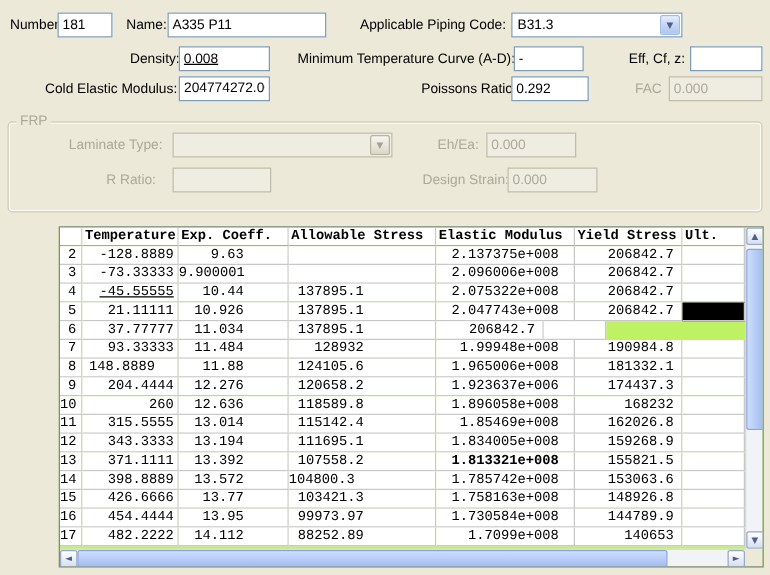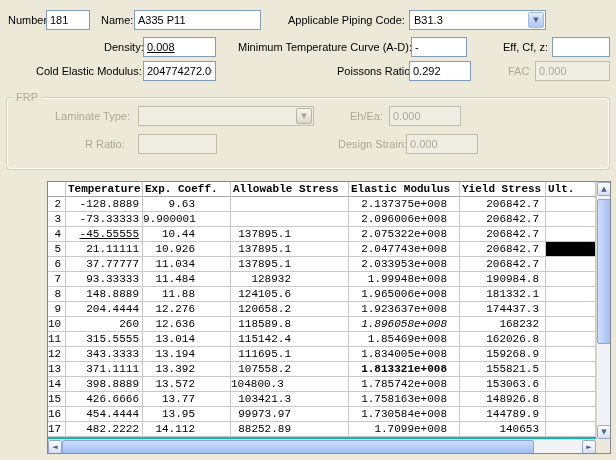--- a/index.html
+++ b/index.html
@@ -40,21 +40,21 @@
     box-shadow:inset 0 0 0 1px #FCFBF6;
   }
   .group-title {
     position:absolute; top:-7px; left:6px; background:#ECE9D8;
     padding:0 3px; color:#ACA899;
   }
 
   
   .grid {
     position:absolute; left:47px; top:181px; width:564px; height:273px;
-    background:#14b8a6; border:1px solid #828790; overflow:hidden;
+    background:#bef264; border:1px solid #828790; overflow:hidden;
   }
   .ghead, .grow { display:flex; height:15px; }
   .gcell {
     flex:none; height:15px; overflow:hidden; white-space:nowrap;
     border-right:1px solid #C8C8C8; border-bottom:1px solid #C8C8C8;
     font:11px "Liberation Mono", monospace; line-height:14px;
     text-align:right; background:#fff;
   }
   .ghead .gcell {
     font-weight:bold; text-align:left; padding-left:2px;
@@ -184,57 +184,56 @@
           <div class="gcell" style="width: 118px; padding-right: 57px;">137895.1</div>
           <div class="gcell" style="width: 111px; padding-right: 12px;">2.047743e+008</div>
           <div class="gcell" style="width: 86px; padding-right: 6px;">206842.7</div>
           <div class="gcell sel" style="width: 50px; padding-right: 4px;"></div>
         </div>
         <div class="grow">
           <div class="gcell" style="width: 18px; padding-right: 4px;">6</div>
           <div class="gcell" style="width: 77px; padding-right: 3px;">37.77777</div>
           <div class="gcell" style="width: 88px; padding-right: 35px;">11.034</div>
           <div class="gcell" style="width: 118px; padding-right: 57px;">137895.1</div>
-          <div class="gcell" style="width: 111px; padding-right: 12px;">2.033953e+008</div>
           <div class="gcell" style="width: 86px; padding-right: 6px;">206842.7</div>
           <div class="gcell" style="width: 50px; padding-right: 4px;"></div>
         </div>
         <div class="grow">
           <div class="gcell" style="width: 18px; padding-right: 4px;">7</div>
           <div class="gcell" style="width: 77px; padding-right: 3px;">93.33333</div>
           <div class="gcell" style="width: 88px; padding-right: 35px;">11.484</div>
           <div class="gcell" style="width: 118px; padding-right: 57px;">128932</div>
           <div class="gcell" style="width: 111px; padding-right: 12px;">1.99948e+008</div>
           <div class="gcell" style="width: 86px; padding-right: 6px;">190984.8</div>
           <div class="gcell" style="width: 50px; padding-right: 4px;"></div>
         </div>
         <div class="grow">
           <div class="gcell" style="width: 18px; padding-right: 4px;">8</div>
-          <div class="gcell" style="width: 77px; padding-right: 3px;">148.8889</div>
+          <div class="gcell" style="width: 77px; padding-right: 18px;">148.8889</div>
           <div class="gcell" style="width: 88px; padding-right: 35px;">11.88</div>
           <div class="gcell" style="width: 118px; padding-right: 57px;">124105.6</div>
           <div class="gcell" style="width: 111px; padding-right: 12px;">1.965006e+008</div>
           <div class="gcell" style="width: 86px; padding-right: 6px;">181332.1</div>
           <div class="gcell" style="width: 50px; padding-right: 4px;"></div>
         </div>
         <div class="grow">
           <div class="gcell" style="width: 18px; padding-right: 4px;">9</div>
           <div class="gcell" style="width: 77px; padding-right: 3px;">204.4444</div>
           <div class="gcell" style="width: 88px; padding-right: 35px;">12.276</div>
           <div class="gcell" style="width: 118px; padding-right: 57px;">120658.2</div>
-          <div class="gcell" style="width: 111px; padding-right: 12px;">1.923637e+008</div>
+          <div class="gcell" style="width: 111px; padding-right: 12px;">1.923637e+006</div>
           <div class="gcell" style="width: 86px; padding-right: 6px;">174437.3</div>
           <div class="gcell" style="width: 50px; padding-right: 4px;"></div>
         </div>
         <div class="grow">
           <div class="gcell" style="width: 18px; padding-right: 4px;">10</div>
           <div class="gcell" style="width: 77px; padding-right: 3px;">260</div>
           <div class="gcell" style="width: 88px; padding-right: 35px;">12.636</div>
           <div class="gcell" style="width: 118px; padding-right: 57px;">118589.8</div>
-          <div class="gcell" style="width: 111px; padding-right: 12px; font-style: italic;">1.896058e+008</div>
+          <div class="gcell" style="width: 111px; padding-right: 12px;">1.896058e+008</div>
           <div class="gcell" style="width: 86px; padding-right: 6px;">168232</div>
           <div class="gcell" style="width: 50px; padding-right: 4px;"></div>
         </div>
         <div class="grow">
           <div class="gcell" style="width: 18px; padding-right: 4px;">11</div>
           <div class="gcell" style="width: 77px; padding-right: 3px;">315.5555</div>
           <div class="gcell" style="width: 88px; padding-right: 35px;">13.014</div>
           <div class="gcell" style="width: 118px; padding-right: 57px;">115142.4</div>
           <div class="gcell" style="width: 111px; padding-right: 12px;">1.85469e+008</div>
           <div class="gcell" style="width: 86px; padding-right: 6px;">162026.8</div>

